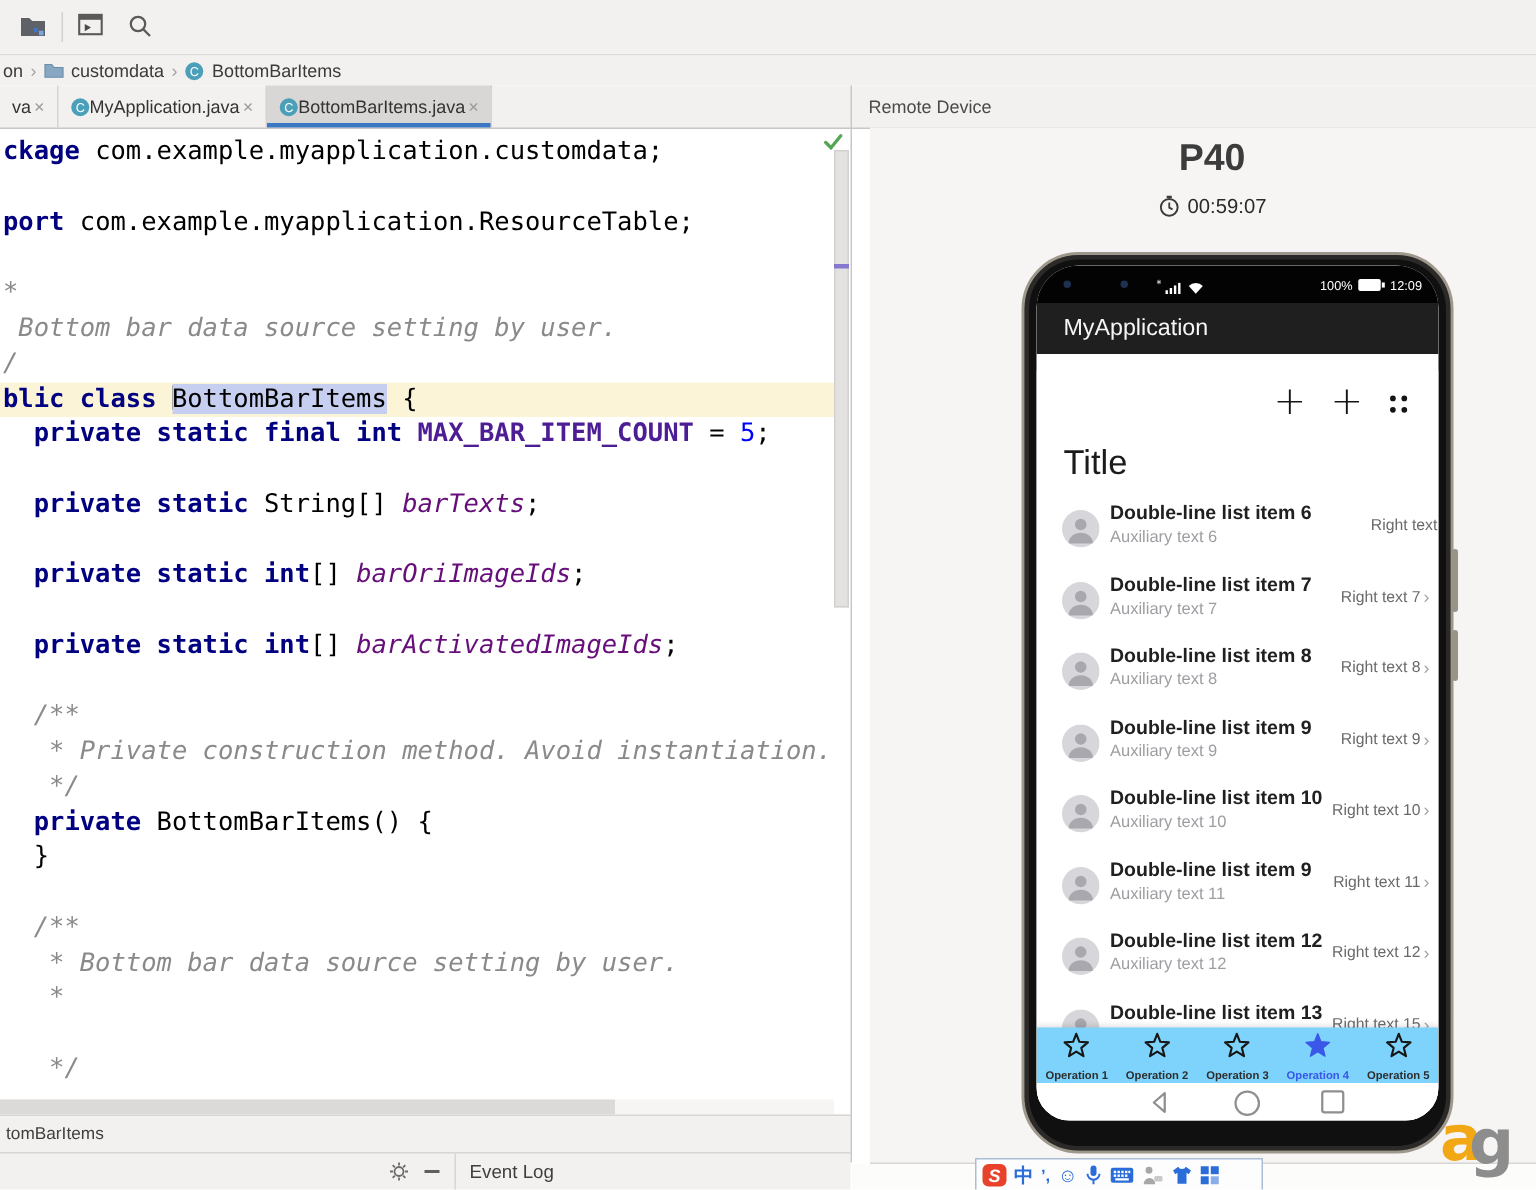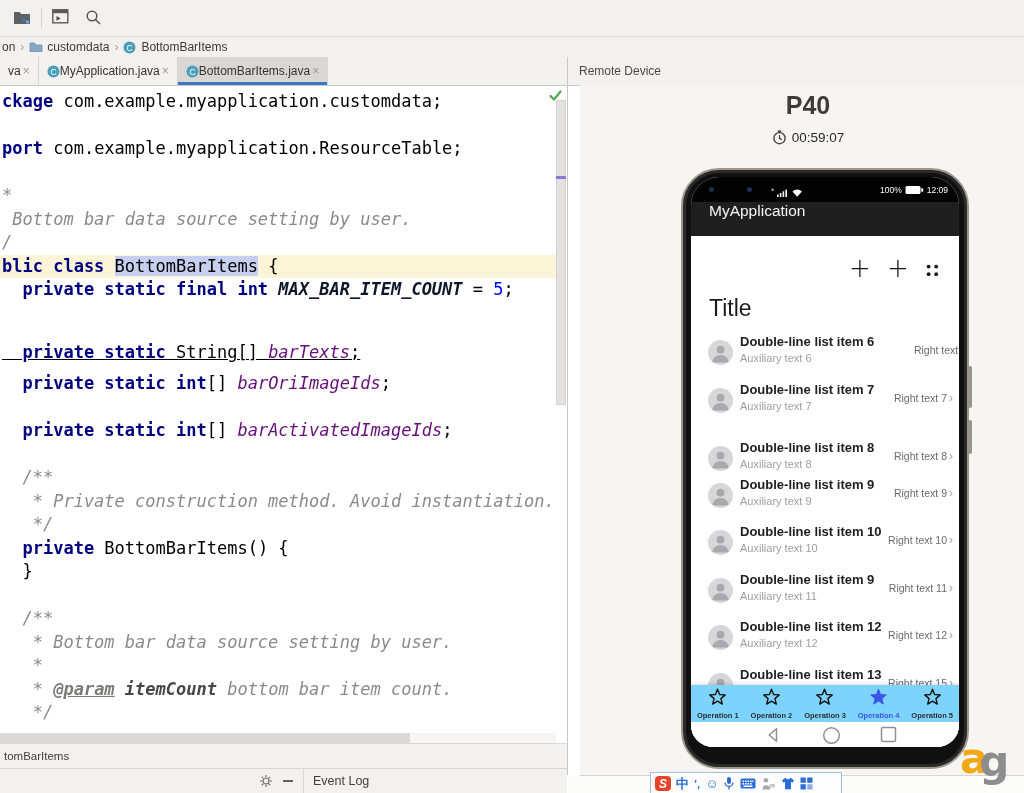--- a/index.html
+++ b/index.html
@@ -29,21 +29,21 @@
 
   
   #editor{left:0;top:86px;width:567px;height:647px;background:#fff;overflow:hidden;cursor:text;}
   .line{position:absolute;left:2px;white-space:pre;font-family:"DejaVu Sans Mono",monospace;
         font-size:17px;line-height:23.5px;color:#000;}
   .hl{position:absolute;left:0;width:556px;height:23.5px;background:#fbf4d7;}
   .kw{color:#000080;font-weight:bold;}
   .pl{color:#000;}
   .cm{color:#8a8a8a;font-style:italic;}
   .fld{color:#660E7A;font-style:italic;}
-  .cst{color:#0f172a;font-style:italic;font-weight:bold;}
+  .cst{color:#4c1d95;font-weight:bold;}
   .num{color:#0000ff;}
   .tag{color:#7a7a74;font-style:italic;font-weight:bold;text-decoration:underline;}
   .prm{color:#474747;font-style:italic;font-weight:bold;}
   .sel{background:#c7cff0;}
   .caret{display:inline-block;width:1.5px;height:16px;background:#000;vertical-align:-2px;margin-right:-1.5px;}
 
   #vthumb{left:556px;top:100px;width:10px;height:305px;background:#e3e2e0;border:1px solid #d2d1cf;box-sizing:border-box;}
   #vmark{left:556px;top:176px;width:10px;height:3px;background:#8678d1;}
   #edcheck{left:549px;top:87px;width:13px;height:11px;}
   #htrack{left:0;top:733px;width:556px;height:10px;background:#f6f5f4;}
@@ -69,21 +69,21 @@
          border:2px solid #9e978c;border-radius:38px;box-sizing:border-box;box-shadow:inset 0 0 0 3px #2b2a28;}
   .sbtn{position:absolute;right:-5px;width:4px;background:#9a9387;border-radius:2px;}
   #vol{top:196px;height:42px;} #pwr{top:250px;height:34px;}
   #screen{position:absolute;left:8px;right:8px;top:7px;bottom:20px;border-radius:28px 28px 22px 22px;
           overflow:hidden;background:#fff;}
   #psb{position:absolute;left:0;top:0;right:0;height:25px;background:#030303;color:#fff;}
   .camdot{position:absolute;top:10px;width:5px;height:5px;border-radius:50%;background:#1d3050;}
   #psb-sig{position:absolute;left:80px;top:7px;}
   #psb-right{position:absolute;right:11px;top:0;height:25px;display:flex;align-items:center;gap:3px;
              font-size:8.5px;color:#fff;}
-  #appbar{position:absolute;left:0;top:25px;right:0;height:34px;background:#1f1f1f;display:flex;align-items:flex-start;}
+  #appbar{position:absolute;left:0;top:25px;right:0;height:34px;background:#1f1f1f;display:flex;align-items:center;}
   #appbar span{margin-left:18px;font-size:15.5px;color:#f5f5f5;}
   #pcontent{position:absolute;left:0;top:70px;right:0;bottom:0;background:#fff;overflow:hidden;}
   .plus{position:absolute;top:6px;font-size:26px;font-weight:300;color:#141414;font-family:"DejaVu Sans",sans-serif;}
   #plus1{left:158px;} #plus2{left:196px;}
   #gridots{position:absolute;left:235px;top:16px;width:13px;height:13px;}
   #ptitle{position:absolute;left:18px;top:48px;font-size:23px;color:#1b1b1b;}
   .prow{position:absolute;left:0;width:100%;height:48px;}
   .pava{position:absolute;left:17px;top:9px;width:25px;height:25px;}
   .pti{position:absolute;left:49px;top:3px;font-size:13px;font-weight:bold;color:#202020;}
   .psu{position:absolute;left:49px;top:21px;font-size:11px;color:#9e9da2;}
@@ -189,36 +189,35 @@
     <div class="line" style="top: 27.5px;"></div>
     <div class="line" style="top: 51px;"><span class="kw">port </span><span class="pl">com.example.myapplication.ResourceTable;</span></div>
     <div class="line" style="top: 74.5px;"></div>
     <div class="line" style="top: 98px;"><span class="cm">*</span></div>
     <div class="line" style="top: 121.5px;"><span class="cm"> Bottom bar data source setting by user.</span></div>
     <div class="line" style="top: 145px;"><span class="cm">/</span></div>
     <div class="hl" style="top: 168.5px;"></div>
     <div class="line" style="top: 168.5px;"><span class="kw">blic class </span><span class="caret"></span><span class="pl sel">BottomBarItems</span><span class="pl"> {</span></div>
     <div class="line" style="top: 192px;"><span class="kw">  private static final int </span><span class="cst">MAX_BAR_ITEM_COUNT</span><span class="pl"> = </span><span class="num">5</span><span class="pl">;</span></div>
     <div class="line" style="top: 215.5px;"></div>
-    <div class="line" style="top: 255px; text-decoration: underline;"><span class="kw">  private static </span><span class="pl">String[] </span><span class="fld">barTexts</span><span class="pl">;</span></div>
+    <div class="line" style="top: 239px;"><span class="kw">  private static </span><span class="pl">String[] </span><span class="fld">barTexts</span><span class="pl">;</span></div>
     <div class="line" style="top: 262.5px;"></div>
     <div class="line" style="top: 286px;"><span class="kw">  private static int</span><span class="pl">[] </span><span class="fld">barOriImageIds</span><span class="pl">;</span></div>
     <div class="line" style="top: 309.5px;"></div>
     <div class="line" style="top: 333px;"><span class="kw">  private static int</span><span class="pl">[] </span><span class="fld">barActivatedImageIds</span><span class="pl">;</span></div>
     <div class="line" style="top: 356.5px;"></div>
     <div class="line" style="top: 380px;"><span class="cm">  /**</span></div>
     <div class="line" style="top: 403.5px;"><span class="cm">   * Private construction method. Avoid instantiation.</span></div>
     <div class="line" style="top: 427px;"><span class="cm">   */</span></div>
     <div class="line" style="top: 450.5px;"><span class="kw">  private </span><span class="pl">BottomBarItems() {</span></div>
     <div class="line" style="top: 474px;"><span class="pl">  }</span></div>
     <div class="line" style="top: 497.5px;"></div>
     <div class="line" style="top: 521px;"><span class="cm">  /**</span></div>
     <div class="line" style="top: 544.5px;"><span class="cm">   * Bottom bar data source setting by user.</span></div>
     <div class="line" style="top: 568px;"><span class="cm">   *</span></div>
-    <div class="line" style="top: 591.5px;"><span class="cm">   * </span><span class="tag">@param</span><span class="cm"> </span><span class="prm">itemCount</span><span class="cm"> bottom bar item count.</span></div>
     <div class="line" style="top: 615px;"><span class="cm">   */</span></div>
   </div>
 <span class="abs" id="edcheck"><svg width="13" height="11">
       <path d="M1.5 6 l3.5 3.5 L11.5 1.5" fill="none" stroke="#53a653" stroke-width="2.2" stroke-linecap="round"></path>
     </svg></span>
 <div class="abs" id="vthumb"></div>
 <div class="abs" id="vmark"></div>
 <div class="abs" id="htrack"></div>
 <div class="abs" id="hthumb"></div>
 
@@ -326,21 +325,21 @@
                     <path d="M4.2 21.5 a7.8 7 0 0 1 15.6 0 z" fill="#a9a8ae"></path>
                   </g>
                 </svg></span>
               <div class="pti">Double-line list item 7</div>
               <div class="psu">Auxiliary text 7</div>
               <div class="prt">
                 <span>Right text 7</span>
                 <span class="chev">›</span>
               </div>
             </div>
-            <div class="prow" style="top: 179px; margin-top: 11px;">
+            <div class="prow" style="top: 179px;">
               <span class="pava"><svg width="25" height="25" viewBox="0 0 24 24">
                   <defs>
                     <clipPath id="avc">
                       <circle cx="12" cy="12" r="12"></circle>
                     </clipPath>
                   </defs>
                   <circle cx="12" cy="12" r="12" fill="#d7d6da"></circle>
                   <g clip-path="url(#avc)">
                     <circle cx="12" cy="9.3" r="3.7" fill="#a9a8ae"></circle>
                     <path d="M4.2 21.5 a7.8 7 0 0 1 15.6 0 z" fill="#a9a8ae"></path>

